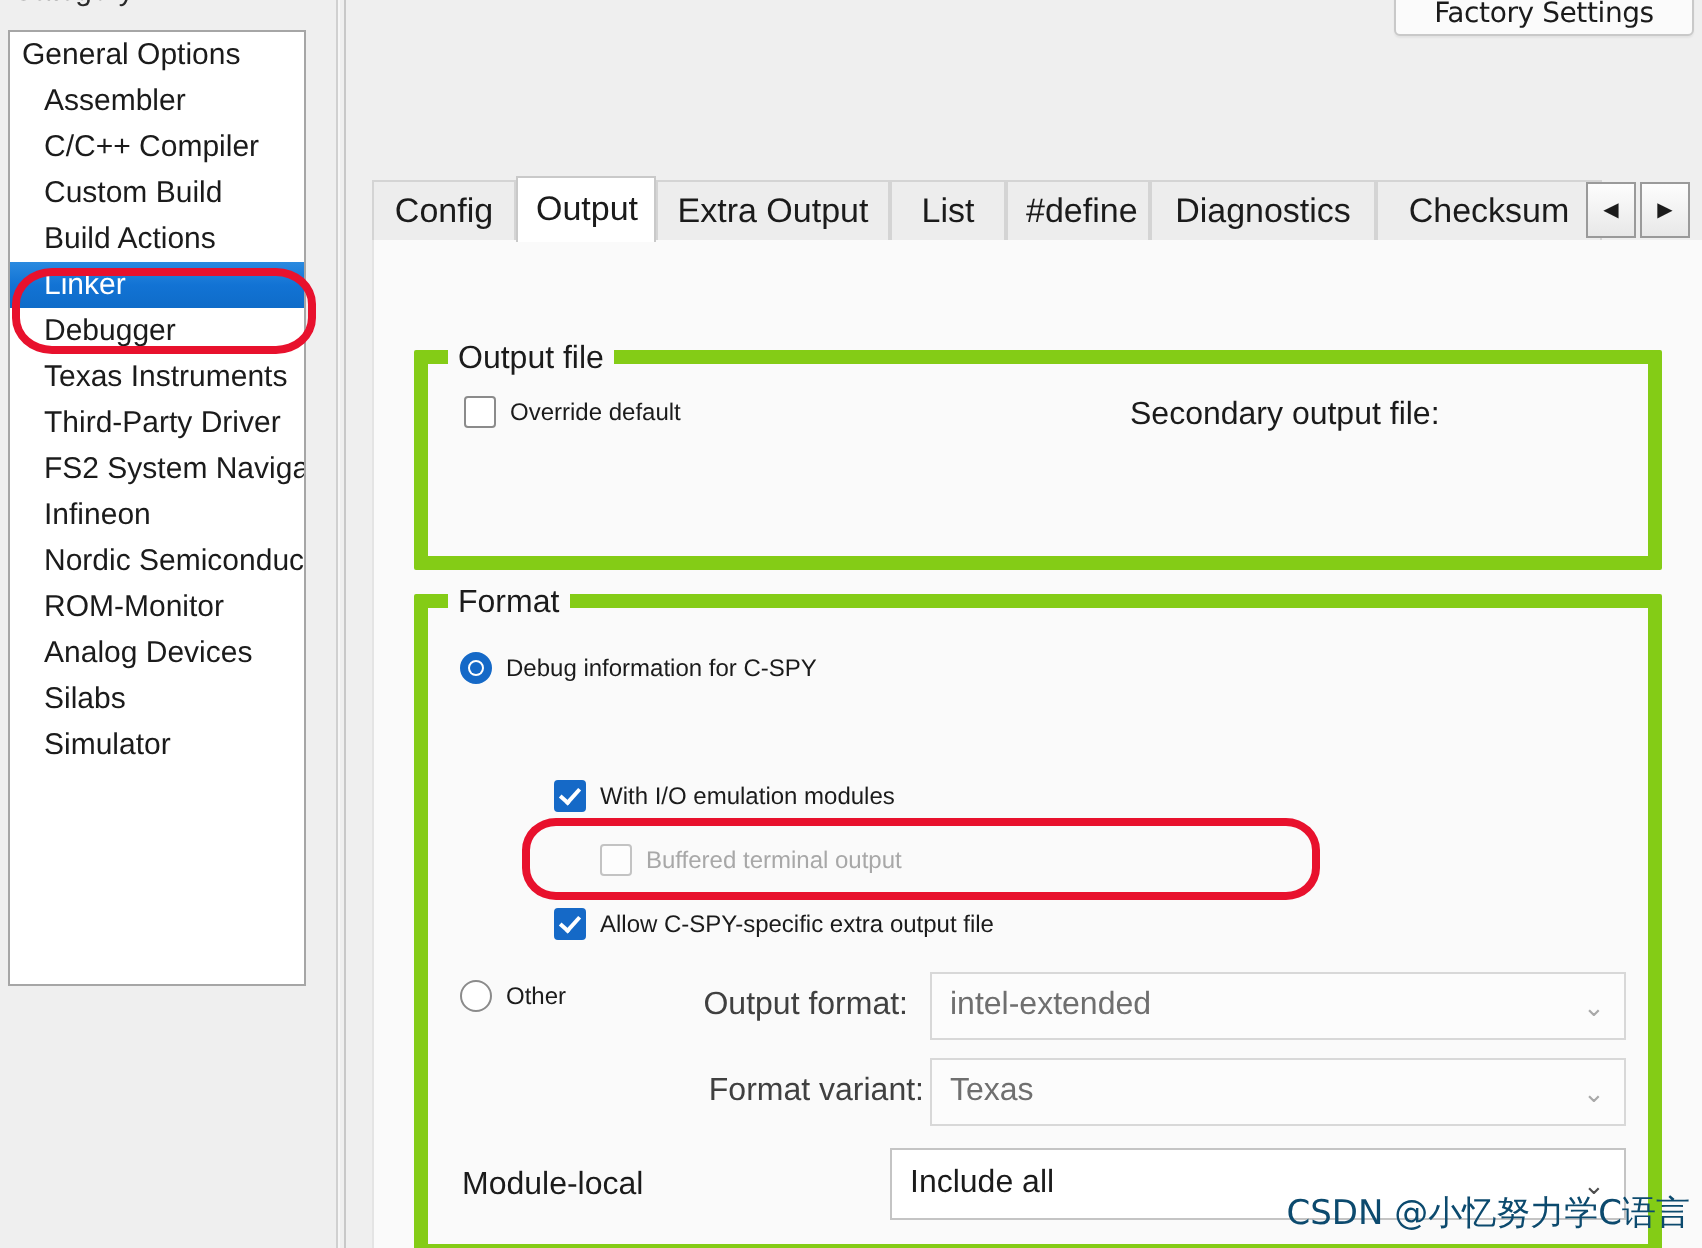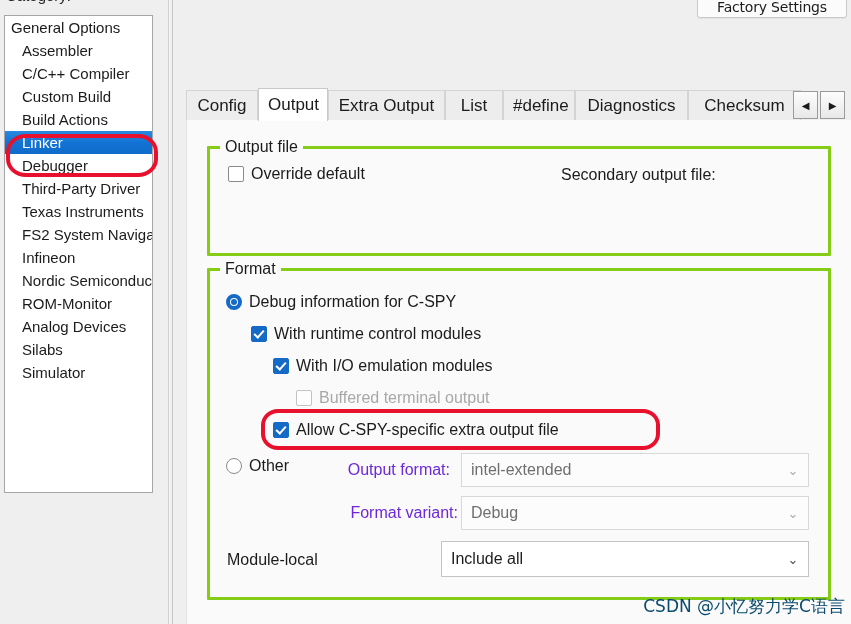--- a/index.html
+++ b/index.html
@@ -166,24 +166,25 @@
     width: 665px;
     height: 504px;
     background: #fafafa;
     border-left: 1px solid #e4e4e4;
     box-sizing: border-box;
   }
 
   
   .groupbox {
     position: absolute;
-    border: 3px solid #84cc16;
+    border: 7px solid #84cc16;
     border-radius: 1px;
     background: transparent;
     box-sizing: border-box;
+    margin-top: 29px;
   }
   .groupbox > .gb-title {
     position: absolute;
     top: -11px;
     left: 10px;
     padding: 0 5px;
     background: #fafafa;
     font-size: 16px;
     color: #1b1b1b;
     white-space: nowrap;
@@ -250,21 +251,21 @@
     height: 6px;
     border-radius: 50%;
     background: #1569c7;
   }
 
   .ctl-row {
     position: absolute;
     display: flex;
     align-items: center;
     gap: 7px;
-    font-size: 16px;
+    font-size: 12px;
     color: #1b1b1b;
     white-space: nowrap;
   }
   .ctl-row.dim { color: #a8a8a8; }
 
   
   .textfield {
     position: absolute;
     background: #fcfcfc;
     border: 1px solid #dddddd;
@@ -305,21 +306,21 @@
   .combo.enabled .val { color: #1b1b1b; }
   .combo.enabled .arrow { color: #4d4d4d; }
   .combo.disabled .val { color: #6f6f6f; }
 
   .label-right {
     position: absolute;
     font-size: 16px;
     text-align: right;
     white-space: nowrap;
   }
-  .label-right.dim { color: #6d28d9; text-align: right; }
+  .label-right.dim { color: #404040; text-align: right; }
 
   
   .annot {
     position: absolute;
     border: 4px solid #e8112d;
     pointer-events: none;
   }
   #annot-linker {
     left: 6px; top: 134px; width: 144px; height: 35px;
     border-radius: 20px/18px;
@@ -350,22 +351,22 @@
   <div class="factory-btn">Factory Settings</div>
 
   <div class="category-box" id="category-list">
       <div class="cat-item">General Options</div>
       <div class="cat-item indent">Assembler</div>
       <div class="cat-item indent">C/C++ Compiler</div>
       <div class="cat-item indent">Custom Build</div>
       <div class="cat-item indent">Build Actions</div>
       <div class="cat-item indent selected">Linker</div>
       <div class="cat-item indent">Debugger</div>
+      <div class="cat-item indent">Texas Instruments</div>
       <div class="cat-item indent">Third-Party Driver</div>
-      <div class="cat-item indent">Texas Instruments</div>
       <div class="cat-item indent">FS2 System Navigator</div>
       <div class="cat-item indent">Infineon</div>
       <div class="cat-item indent">Nordic Semiconductor</div>
       <div class="cat-item indent">ROM-Monitor</div>
       <div class="cat-item indent">Analog Devices</div>
       <div class="cat-item indent">Silabs</div>
       <div class="cat-item indent">Simulator</div>
     </div>
 
   <div class="v-sep"></div>
@@ -399,24 +400,20 @@
     </div>
 
     <div class="groupbox" id="gb-format">
       <div class="gb-title">Format</div>
 
       <div class="ctl-row" style="left:16px; top:22px;">
         <span class="rb checked"></span>
         <span>Debug information for C-SPY</span>
       </div>
 
-      <div class="ctl-row" style="left:41px; top:54px;">
-        <span class="cb checked"></span>
-        <span>With runtime control modules</span>
-      </div>
 
       <div class="ctl-row" style="left:63px; top:86px;">
         <span class="cb checked"></span>
         <span>With I/O emulation modules</span>
       </div>
 
       <div class="ctl-row dim" style="left:86px; top:118px;">
         <span class="cb disabled"></span>
         <span>Buffered terminal output</span>
       </div>
@@ -432,21 +429,21 @@
       </div>
 
       <div class="label-right dim" style="left:60px; top:190px; width:180px;">Output format:</div>
       <div class="combo disabled" style="left:251px; top:182px; width:348px; height:34px;">
         <span class="val">intel-extended</span>
         <span class="arrow">⌄</span>
       </div>
 
       <div class="label-right dim" style="left:68px; top:233px; width:180px;">Format variant:</div>
       <div class="combo disabled" style="left:251px; top:225px; width:348px; height:34px;">
-        <span class="val">Debug</span>
+        <span class="val">Texas</span>
         <span class="arrow">⌄</span>
       </div>
 
       <div class="static-text" style="left:17px; top:280px;">Module-local</div>
       <div class="combo enabled" style="left:231px; top:270px; width:368px; height:36px;">
         <span class="val">Include all</span>
         <span class="arrow">⌄</span>
       </div>
     </div>
 

